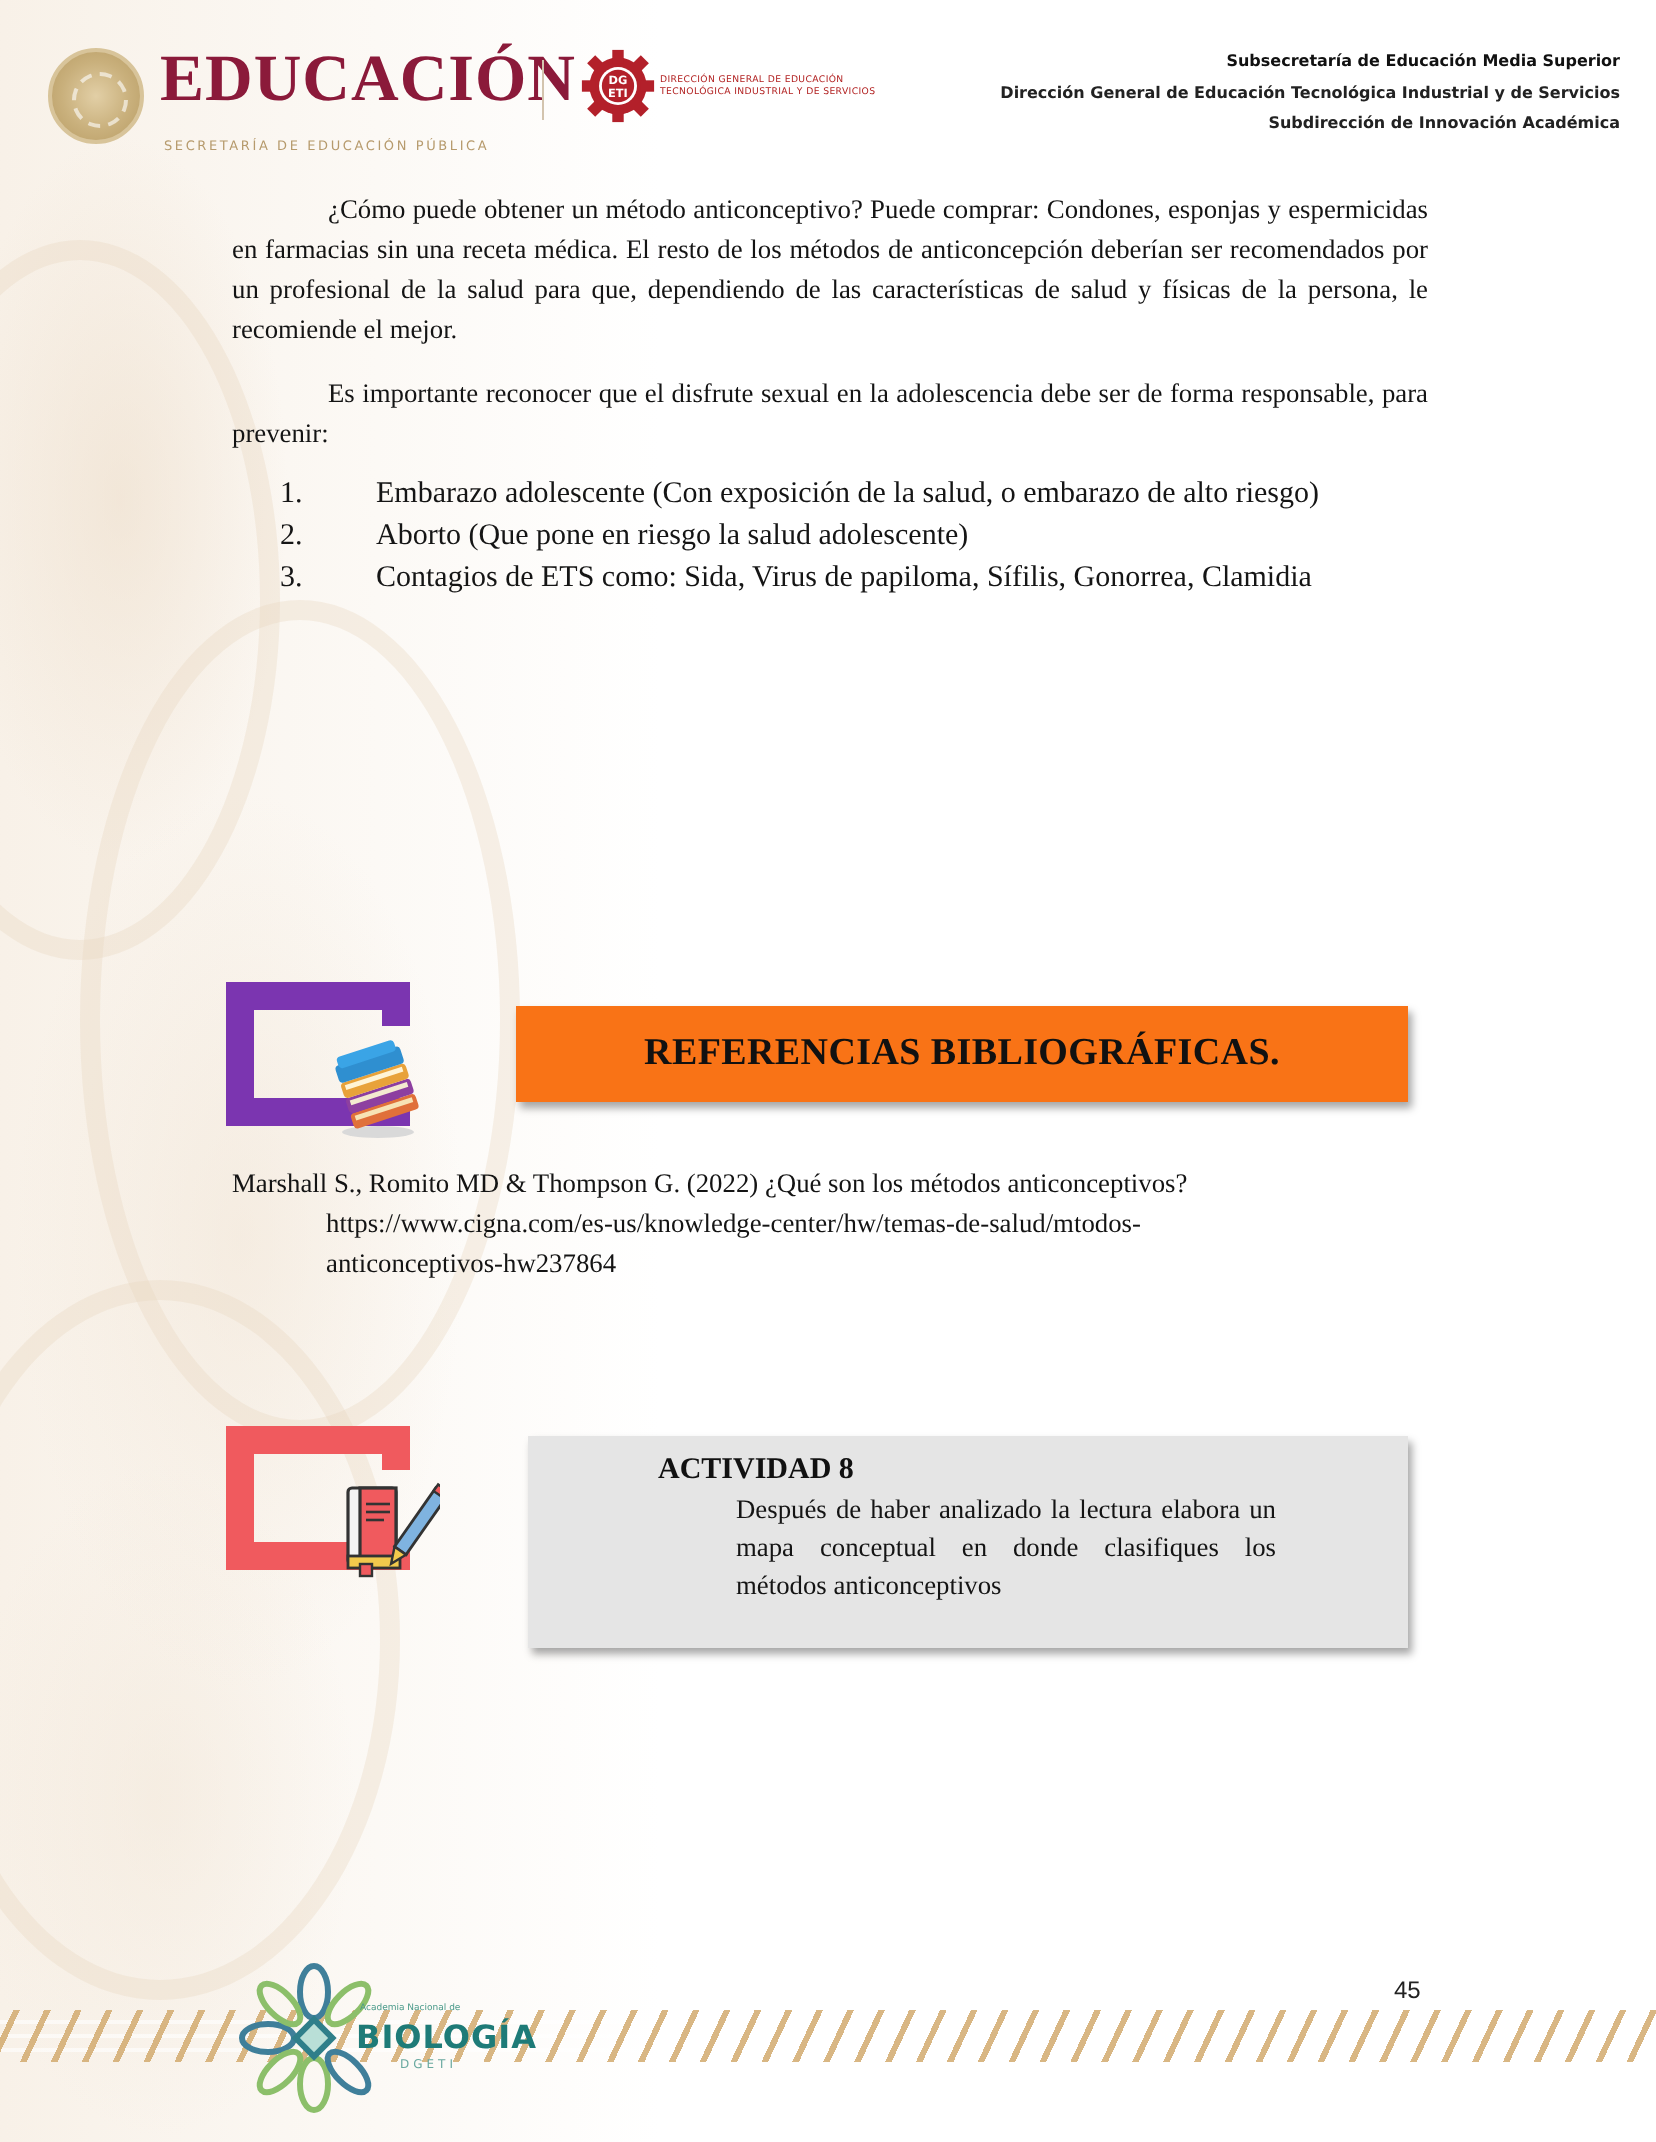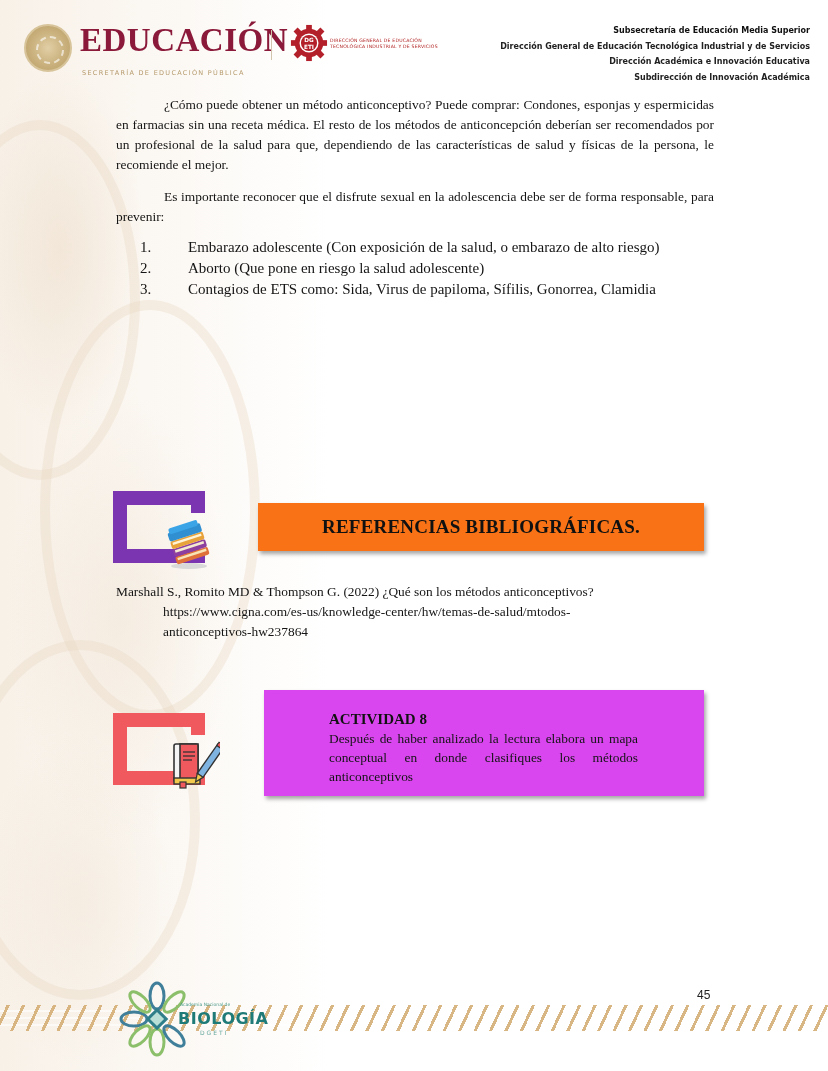--- a/index.html
+++ b/index.html
@@ -96,26 +96,26 @@
   .refs-banner span { font-size: 19px; font-weight: 700; color: #111; letter-spacing: 0.2px; }
 
   .citation {
     position: absolute; left: 116px; top: 582px; width: 600px; z-index: 2;
     font-size: 13.4px; line-height: 20px; color: #141414;
   }
   .citation .cont { padding-left: 47px; display: block; }
 
   
   .activity-box {
-    position: absolute; left: 264px; top: 690px; width: 440px; height: 106px; z-index: 2;
-    background: #d946ef; box-shadow: 2px 3px 4px rgba(0,0,0,0.35);
-    padding: 20px 66px 0 65px;
+    position: absolute; left: 264px; top: 718px; width: 440px; height: 106px; z-index: 2;
+    background: #e5e5e5; box-shadow: 2px 3px 4px rgba(0,0,0,0.35);
+    padding: 8px 66px 0 65px;
   }
   .activity-title { font-size: 15px; font-weight: 700; line-height: 19px; color: #111; }
-  .activity-desc { font-size: 13.4px; line-height: 19px; text-align: justify; color: #141414; }
+  .activity-desc { font-size: 13.4px; line-height: 19px; text-align: justify; color: #141414; margin-left: 39px; }
 
   
   .page-number {
     position: absolute; left: 697px; top: 988px; z-index: 3;
     font-family: "Liberation Sans", sans-serif; font-size: 12px; color: #222;
   }
   .footer-band {
     position: absolute; left: 0; top: 1005px; width: 828px; height: 26px; z-index: 1;
     background:
       repeating-linear-gradient(115deg, rgba(210,170,110,0) 0 6px, rgba(210,170,110,0.85) 6px 9px, rgba(210,170,110,0) 9px 14px),
@@ -169,21 +169,20 @@
     <text x="20" y="19" font-size="6" font-family="DejaVu Sans, sans-serif" font-weight="700" fill="#fff" text-anchor="middle">DG</text>
     <text x="20" y="26" font-size="6" font-family="DejaVu Sans, sans-serif" font-weight="700" fill="#fff" text-anchor="middle">ETI</text>
   </svg>
   <div class="dgeti-text">
     <div>DIRECCIÓN GENERAL DE EDUCACIÓN</div>
     <div>TECNOLÓGICA INDUSTRIAL Y DE SERVICIOS</div>
   </div>
   <div class="gov-lines">
     <div class="first">Subsecretaría de Educación Media Superior</div>
     <div>Dirección General de Educación Tecnológica Industrial y de Servicios</div>
-    <div>Dirección Académica e Innovación Educativa</div>
     <div>Subdirección de Innovación Académica</div>
   </div>
 </div>
 
 <div class="content">
   <p class="para">¿Cómo puede obtener un método anticonceptivo? Puede comprar: Condones, esponjas y espermicidas en farmacias sin una receta médica.  El resto de los métodos de anticoncepción deberían ser recomendados por un profesional de la salud para que, dependiendo de las características de salud y físicas de la persona, le recomiende el mejor.</p>
   <p class="para tight">Es importante reconocer que el disfrute sexual en la adolescencia debe ser de forma responsable, para prevenir:</p>
   <ol class="risk-list">
     <li class="risk-item">
       <span class="num">1.</span>

